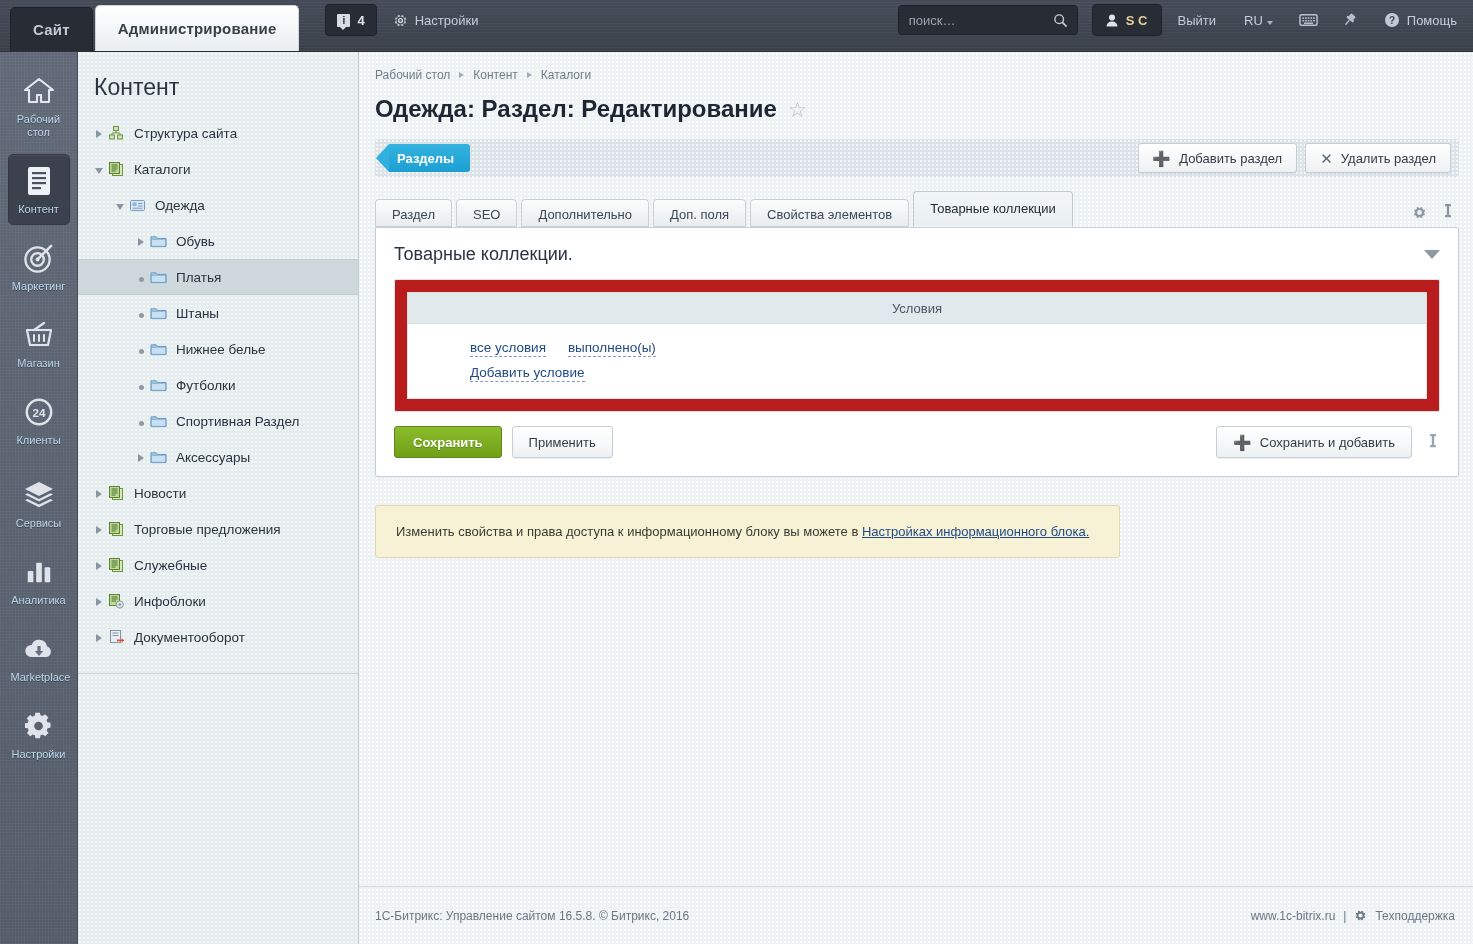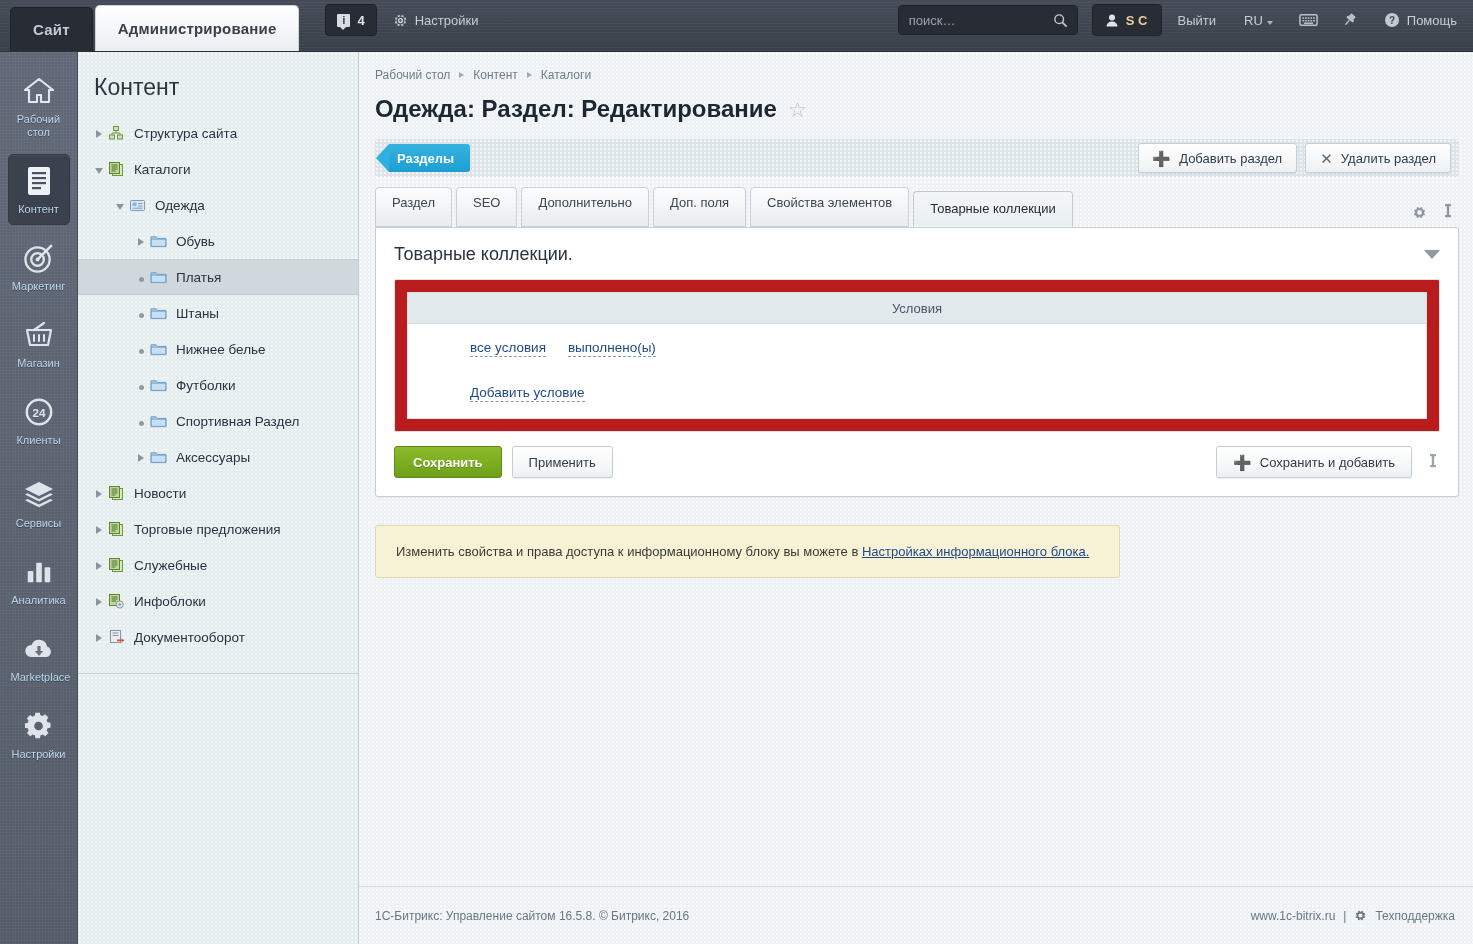--- a/index.html
+++ b/index.html
@@ -209,21 +209,21 @@
   }
   .plus { font-weight: bold; color: #5c6874; font-size: 15px; line-height: 1; }
 
   
   .tabstrip {
     margin: 14px 14px 0 16px;
     display: flex; align-items: flex-end; gap: 4px;
     position: relative; height: 36px;
   }
   .ftab {
-    height: 40px; line-height: 30px; padding: 0 16px;
+    height: 28px; line-height: 30px; padding: 0 16px;
     background: linear-gradient(180deg,#fbfcfc 0%, #e9edf0 100%);
     border: 1px solid #c7d0d7; border-bottom: 1px solid #c7d0d7;
     border-radius: 4px 4px 0 0;
     font-size: 13px; color: #3d4752; cursor: pointer; white-space: nowrap;
   }
   .ftab.active {
     height: 36px; line-height: 34px;
     background: linear-gradient(180deg,#f3f6f7 0%, #eaeff1 100%);
     border-color: #c0cad1; border-bottom-color: transparent;
     color: #1f2a35;
@@ -253,21 +253,21 @@
   }
   .coll-head {
     background: #e1e9ed; border: 1px solid #d5dee3;
     text-align: center; font-size: 13px; color: #4a5663;
     height: 32px; line-height: 31px;
   }
   .coll-body {
     background: #fff; border: 1px solid #dde4e9; border-top: none;
     padding: 16px 18px 18px 62px;
   }
-  .condrow { display:flex; gap: 22px; margin-bottom: 28px; }
+  .condrow { display:flex; gap: 22px; margin-bottom: 8px; }
   .dlink {
     color: #1f4a86; font-size: 13.5px; cursor: pointer;
     border-bottom: 1px dashed #7f9cc2; padding-bottom: 1px;
   }
 
   .savebar {
     display: flex; align-items: flex-start; justify-content: space-between;
     padding: 14px 18px 18px 18px;
   }
   .savebar-l { display:flex; gap: 10px; align-items:center; }

